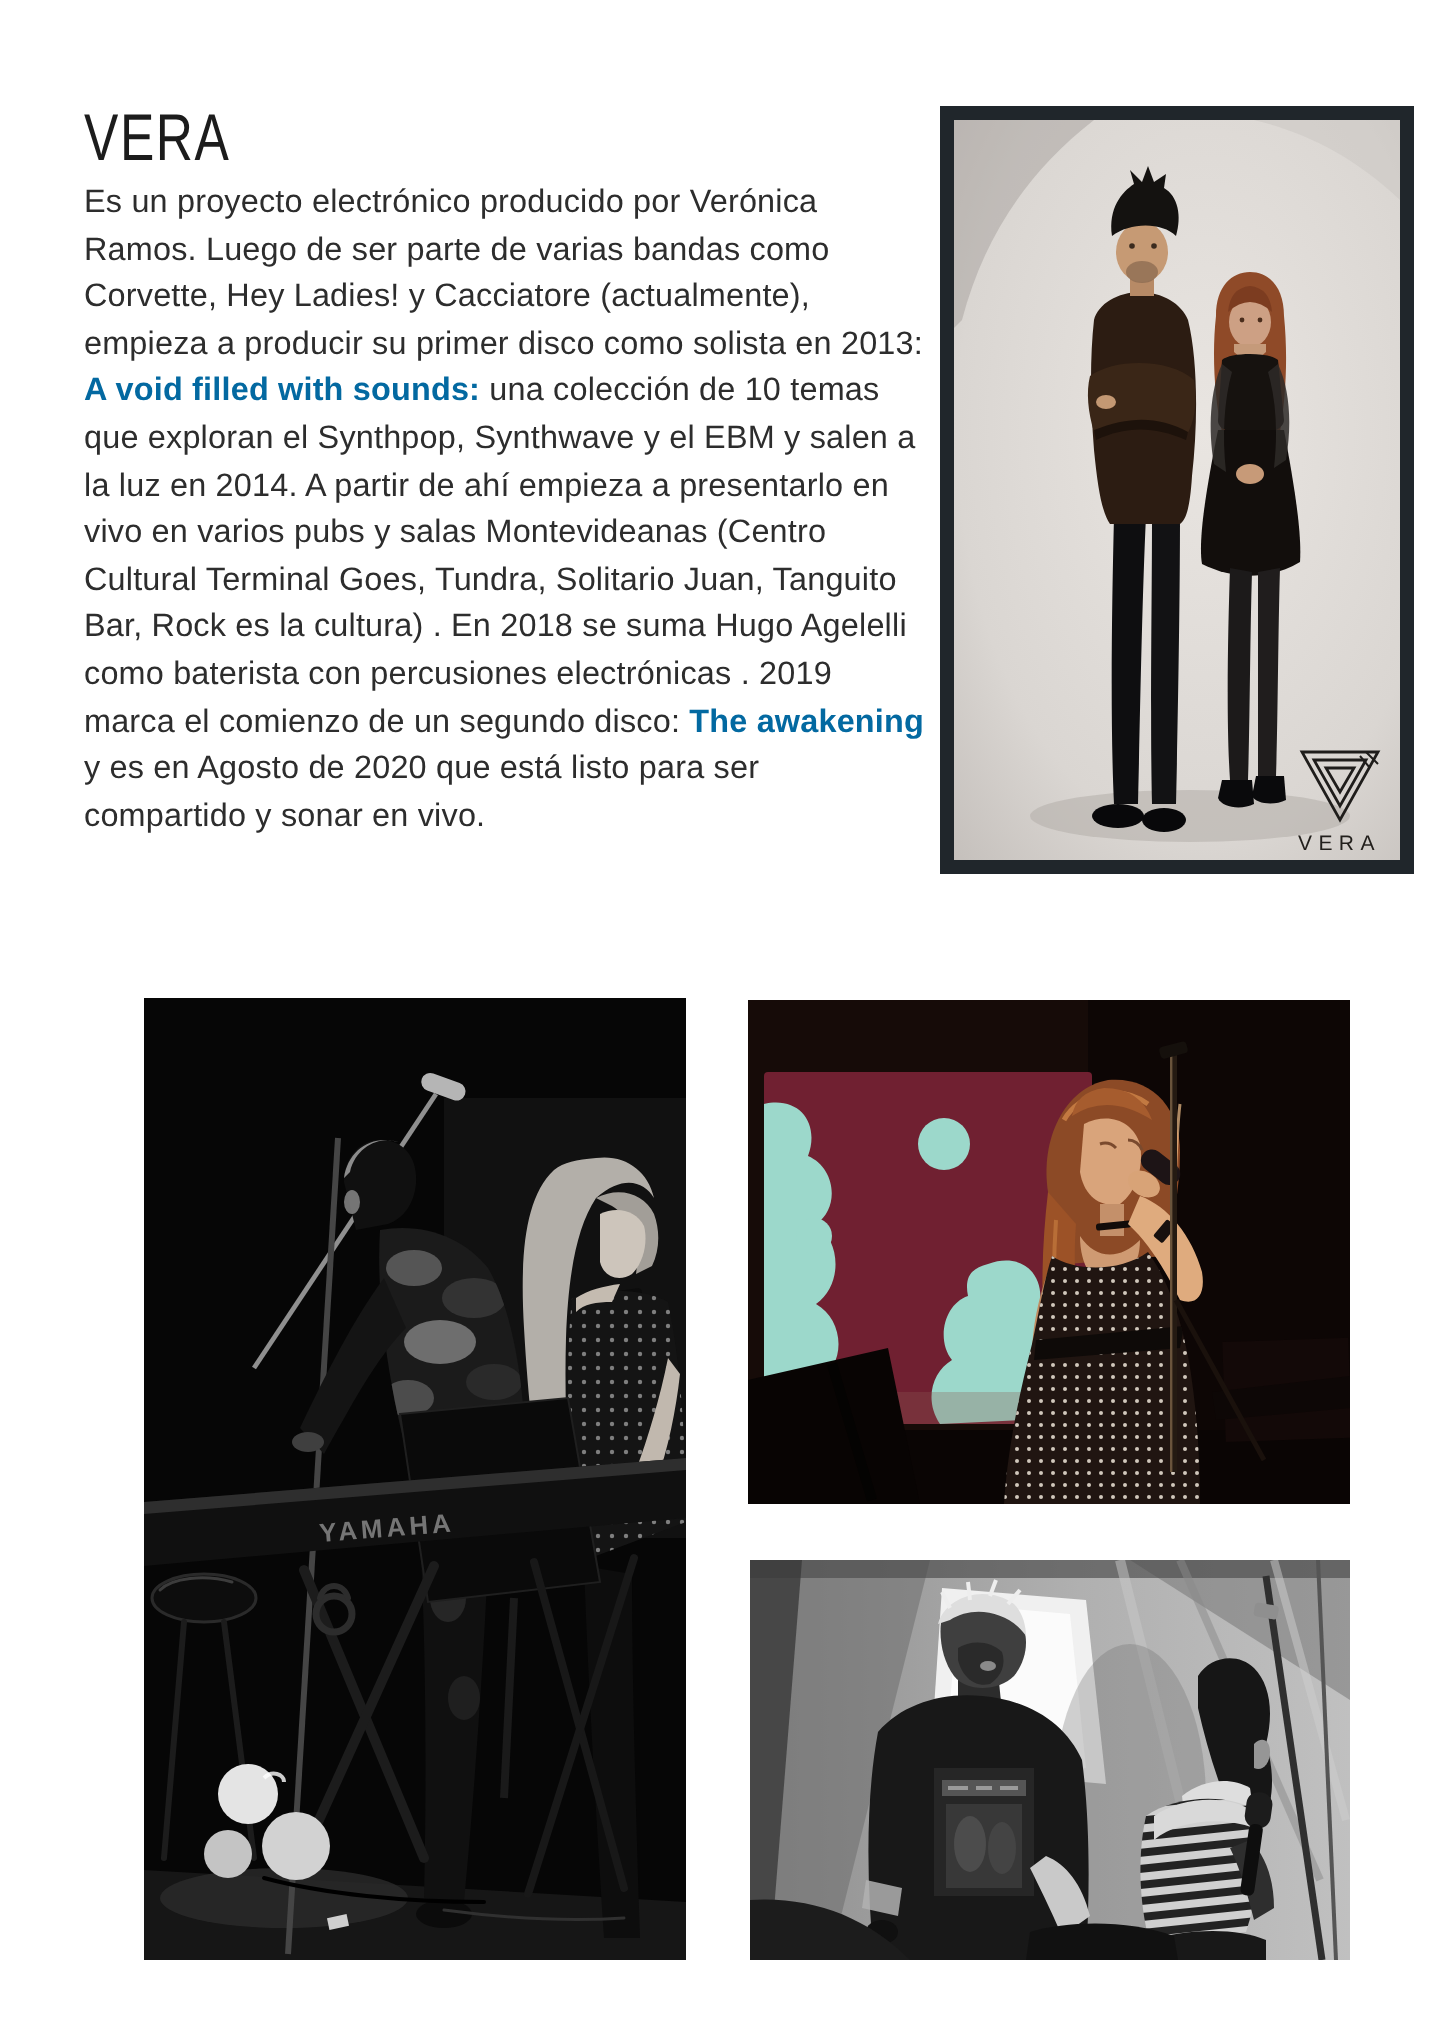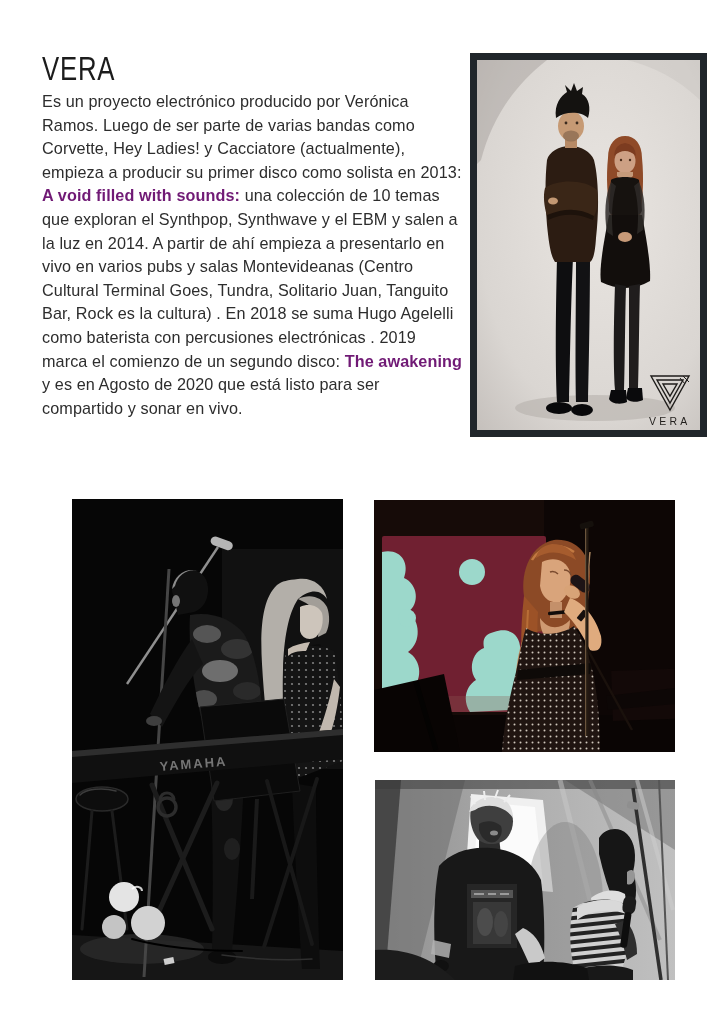--- a/index.html
+++ b/index.html
@@ -9,21 +9,21 @@
   }
   .title{
     position:absolute;left:30px;top:52px;margin:0;
     font-size:33px;font-weight:400;color:#1c1c1c;line-height:1;
     letter-spacing:1px;transform:scale(0.78,1);transform-origin:left top;
   }
   .bio{
     position:absolute;left:30px;top:90px;width:421px;margin:0;
     font-size:16.2px;line-height:23.6px;letter-spacing:0.1px;color:#2d2d2d;
   }
-  .bio b{font-weight:700;color:#701a75;}
+  .bio b{font-weight:700;color:#0369a1;}
   figure{margin:0;padding:0;position:absolute;}
   .framed-photo{
     left:458px;top:53px;width:237px;height:384px;
     border:7px solid #20262b;box-sizing:border-box;background:#dcd8d4;
   }
   .framed-photo svg{display:block;}
   .photo svg{display:block;}
   .photo-live-duo{left:60px;top:499px;width:271px;height:481px;background:#060606;}
   .photo-singer{left:362px;top:500px;width:301px;height:252px;background:#160b08;}
   .photo-duo-bw{left:363px;top:780px;width:300px;height:200px;background:#9a9a9a;}

